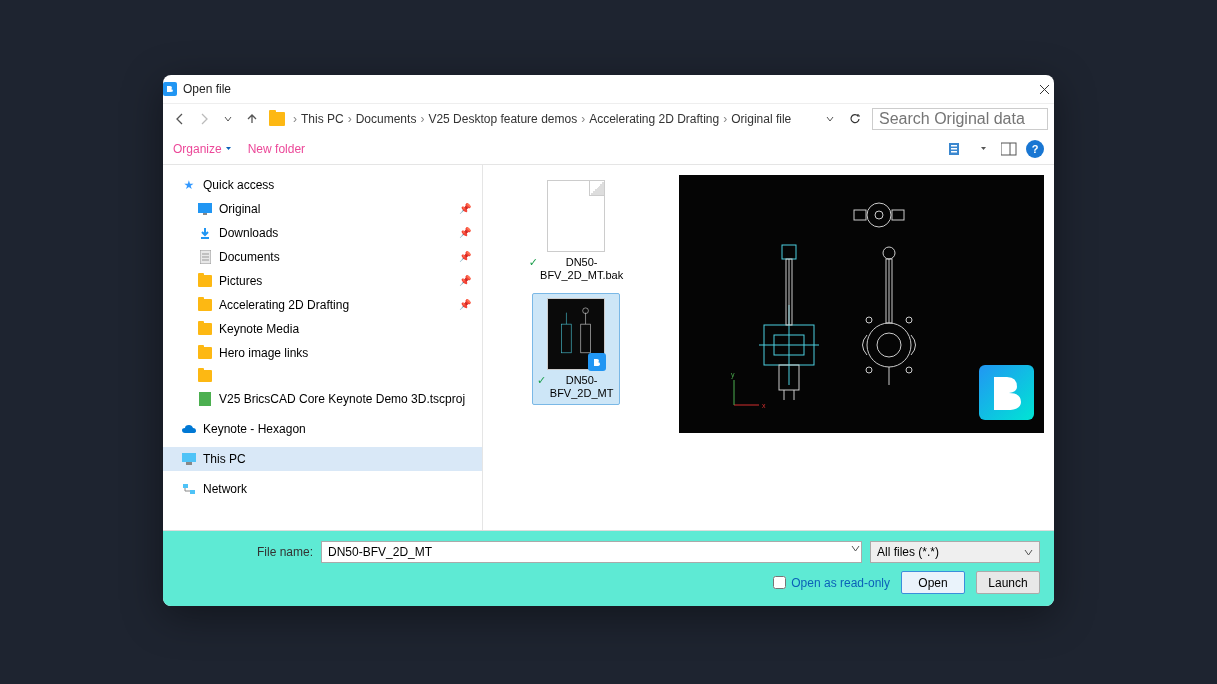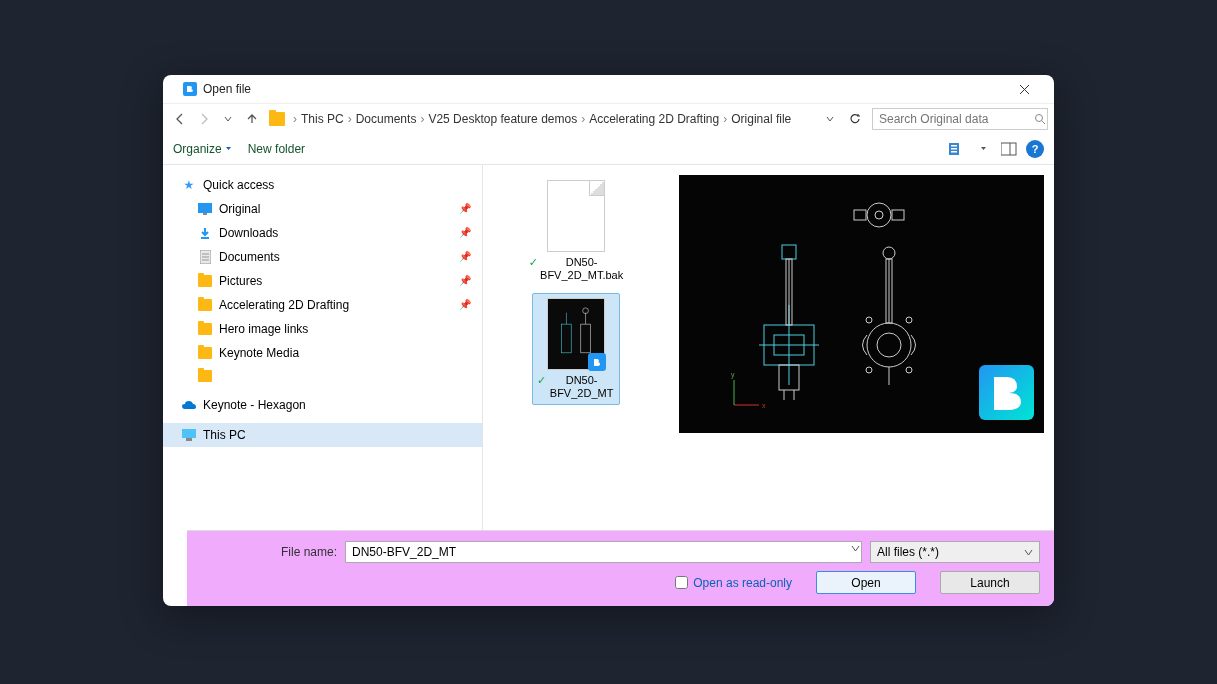--- a/index.html
+++ b/index.html
@@ -2,39 +2,39 @@
 <html><head>
 <meta charset="utf-8">
 <style>
   * { box-sizing: border-box; margin: 0; padding: 0; font-family: "Segoe UI", Tahoma, sans-serif; }
   body { background: #1e2430; width: 1217px; height: 684px; overflow: hidden; position: relative; }
   .dialog {
     position: absolute; left: 163px; top: 75px; width: 891px; height: 531px;
     background: #fff; border-radius: 8px; box-shadow: 0 10px 40px rgba(0,0,0,0.4);
     display: flex; flex-direction: column; overflow: hidden;
   }
-  .titlebar { height: 28px; display: flex; align-items: center; padding: 0 20px; font-size: 12px; color: #222; }
+  .titlebar { height: 28px; display: flex; align-items: center; padding: 0 0; font-size: 12px; color: #222; }
   .titlebar .app-icon { width: 14px; height: 14px; margin-right: 6px; background:#2196f3; border-radius:2px; display:flex;align-items:center;justify-content:center;}
   .titlebar .app-icon svg{width:10px;height:10px;}
   .titlebar .close { margin-left: auto; width: 20px; height: 20px; display:flex;align-items:center;justify-content:center; cursor:pointer;}
   .navbar { height: 30px; display: flex; align-items: center; padding: 0 6px; gap: 2px; border-top:1px solid #eee;}
   .nav-btn { width: 22px; height: 22px; display:flex; align-items:center; justify-content:center; cursor:pointer; color:#555;}
   .nav-btn.disabled{color:#bbb;}
   .address { flex: 1; height: 22px; display:flex; align-items:center; padding:0 4px; font-size:12px; color:#333; overflow:hidden;}
   .folder-icon{width:16px;height:14px;background:#fdb813;margin-right:6px;border-radius:1px;position:relative;}
   .folder-icon::before{content:"";position:absolute;top:-2px;left:0;width:7px;height:3px;background:#fdb813;border-radius:1px 1px 0 0;}
   .crumb { padding: 0 2px; cursor:pointer;}
   .crumb-sep { color:#888; padding:0 2px;}
   .addr-dd{width:16px;height:22px;display:flex;align-items:center;justify-content:center;cursor:pointer;color:#555;}
   .refresh{width:22px;height:22px;display:flex;align-items:center;justify-content:center;cursor:pointer;margin:0 4px;}
   .search{width:176px;height:22px;border:1px solid #ccc;background:#fff;display:flex;align-items:center;padding:0 6px;font-size:12px;color:#888;}
-  .search input{border:none;outline:none;flex:1;font-size:12px;background:transparent;}
+  .search input{border:none;outline:none;flex:1;font-size:16px;background:transparent;}
   .search .mag{margin-left:auto;}
   .toolbar{height:32px;display:flex;align-items:center;padding:0 10px;gap:16px;font-size:12px;border-bottom:1px solid #e5e5e5;}
-  .toolbar .t-btn{color:#14532d;cursor:pointer;display:flex;align-items:center;gap:3px;}
+  .toolbar .t-btn{color:#ec4899;cursor:pointer;display:flex;align-items:center;gap:3px;}
   .toolbar .right{margin-left:auto;display:flex;align-items:center;gap:8px;}
   .view-btn{width:18px;height:18px;display:flex;align-items:center;justify-content:center;cursor:pointer;}
   .help-btn{width:18px;height:18px;border-radius:50%;background:#1976d2;color:#fff;display:flex;align-items:center;justify-content:center;font-size:11px;font-weight:bold;cursor:pointer;}
   .body{flex:1;display:flex;overflow:hidden;}
   .tree{width:320px;border-right:1px solid #e5e5e5;overflow:auto;padding:8px 0;font-size:12px;}
   .tree-group{margin-bottom:6px;}
   .tree-item{display:flex;align-items:center;padding:3px 10px 3px 18px;cursor:pointer;line-height:18px;}
   .tree-item.child{padding-left:34px;}
   .tree-item.selected{background:#d9e8f7;}
   .tree-item .ticon{width:16px;height:16px;margin-right:6px;display:flex;align-items:center;justify-content:center;flex-shrink:0;}
@@ -48,32 +48,32 @@
   .file-tile.selected{background:#cde6f7;border:1px solid #7ab8e6;}
   .thumb{width:58px;height:72px;margin:0 auto 4px;position:relative;background:#fff;border:1px solid #ccc;}
   .thumb.dog::after{content:"";position:absolute;top:0;right:0;width:14px;height:14px;background:linear-gradient(135deg,#fff 0 50%,#ddd 50% 100%);border-left:1px solid #ccc;border-bottom:1px solid #ccc;}
   .thumb.cad{background:#0a0a0a;display:flex;align-items:center;justify-content:center;}
   .thumb.cad .mini{position:absolute;inset:6px;}
   .badge{position:absolute;right:-2px;bottom:-2px;width:18px;height:18px;background:#2196f3;border-radius:3px;display:flex;align-items:center;justify-content:center;}
   .fname{display:flex;align-items:flex-start;justify-content:center;gap:2px;line-height:13px;}
   .sync{color:#1a9e4b;font-size:11px;flex-shrink:0;}
   .preview{flex:1;padding:10px;display:flex;align-items:flex-start;justify-content:center;}
   .preview-box{width:365px;height:258px;background:#050505;position:relative;}
-  .footer{background:#f0abfc;border-top:1px solid #ddd;padding:10px 14px 12px;margin-left:24px;}
+  .footer{background:#5eead4;border-top:1px solid #ddd;padding:10px 14px 12px;}
   .frow{display:flex;align-items:center;gap:8px;margin-bottom:8px;}
   .frow label{font-size:12px;color:#333;margin-left:80px;}
   .fname-input{flex:1;height:22px;border:1px solid #aaa;padding:0 6px;font-size:12px;background:#fff;}
   .fname-wrap{flex:1;position:relative;display:flex;}
   .fname-dd{position:absolute;right:2px;top:3px;cursor:pointer;color:#555;}
   .filter{width:170px;height:22px;border:1px solid #aaa;background:#efefef;padding:0 6px;font-size:12px;display:flex;align-items:center;cursor:pointer;}
   .filter .dd{margin-left:auto;color:#555;}
-  .frow2{display:flex;align-items:center;justify-content:flex-end;gap:24px;}
+  .frow2{display:flex;align-items:center;justify-content:flex-end;gap:11px;}
   .chk{display:flex;align-items:center;gap:5px;font-size:12px;color:#0b61b8;cursor:pointer;}
   .chk input{width:13px;height:13px;}
-  .btn{width:100px;height:23px;border:1px solid #aaa;background:#e8e8e8;font-size:12px;cursor:pointer;border-radius:2px;}
+  .btn{width:64px;height:23px;border:1px solid #aaa;background:#e8e8e8;font-size:12px;cursor:pointer;border-radius:2px;}
   .btn.primary{border:1px solid #3b8edb;background:#eaf3fb;}
   svg{display:block;}
 </style>
 </head>
 <body>
 
 <div class="dialog">
 
   <div class="titlebar">
     <span class="app-icon">
@@ -227,32 +227,40 @@
             <span class="ticon">
               <div class="tfolder"></div>
             </span>
             <span>Accelerating 2D Drafting</span>
             <span class="pin">📌</span>
           </div>
         <div class="tree-item child">
             <span class="ticon">
               <div class="tfolder"></div>
             </span>
+            <span>Keynote Media</span>
+          </div>
+        <div class="tree-item child">
+            <span class="ticon">
+              <div class="tfolder"></div>
+            </span>
             <span>Hero image links</span>
           </div>
         <div class="tree-item child">
             <span class="ticon">
               <div class="tfolder"></div>
             </span>
-            <span>Keynote Media</span>
-          </div>
-        <div class="tree-item child">
-            <span class="ticon">
-              <div class="tfolder"></div>
-            </span>
+          </div>
+        <div class="tree-item child">
+            <span class="ticon">
+              <svg width="12" height="14" viewBox="0 0 12 14">
+                <rect x="0" y="0" width="12" height="14" fill="#4caf50"></rect>
+              </svg>
+            </span>
+            <span>V25 BricsCAD Core Keynote Demo 3D.tscproj</span>
           </div>
       </div>
       <div class="tree-group">
         <div class="tree-item">
             <span class="ticon">
               <svg width="16" height="11" viewBox="0 0 16 11">
                 <path d="M4 9 Q1 9 1 6 Q1 4 4 4 Q4 1 8 1 Q11 1 12 4 Q15 4 15 7 Q15 9 12 9 Z" fill="#0078d4"></path>
               </svg>
             </span>
             <span>Keynote - Hexagon</span>
@@ -260,20 +268,32 @@
       </div>
       <div class="tree-group">
         <div class="tree-item selected">
             <span class="ticon">
               <svg width="14" height="12" viewBox="0 0 14 12">
                 <rect x="0" y="0" width="14" height="9" fill="#4fc3f7"></rect>
                 <rect x="4" y="9" width="6" height="3" fill="#888"></rect>
               </svg>
             </span>
             <span>This PC</span>
+          </div>
+      </div>
+      <div class="tree-group">
+        <div class="tree-item">
+            <span class="ticon">
+              <svg width="14" height="12" viewBox="0 0 14 12">
+                <rect x="1" y="1" width="5" height="4" fill="#4fc3f7"></rect>
+                <rect x="8" y="7" width="5" height="4" fill="#4fc3f7"></rect>
+                <path d="M3 5 L3 8 L8 8" stroke="#888" fill="none"></path>
+              </svg>
+            </span>
+            <span>Network</span>
           </div>
       </div>
     </div>
 
     <div class="content">
       <div class="files">
         <div class="file-tile">
           <div class="thumb dog"></div>
           <div class="fname">
               <span class="sync">✓</span>

